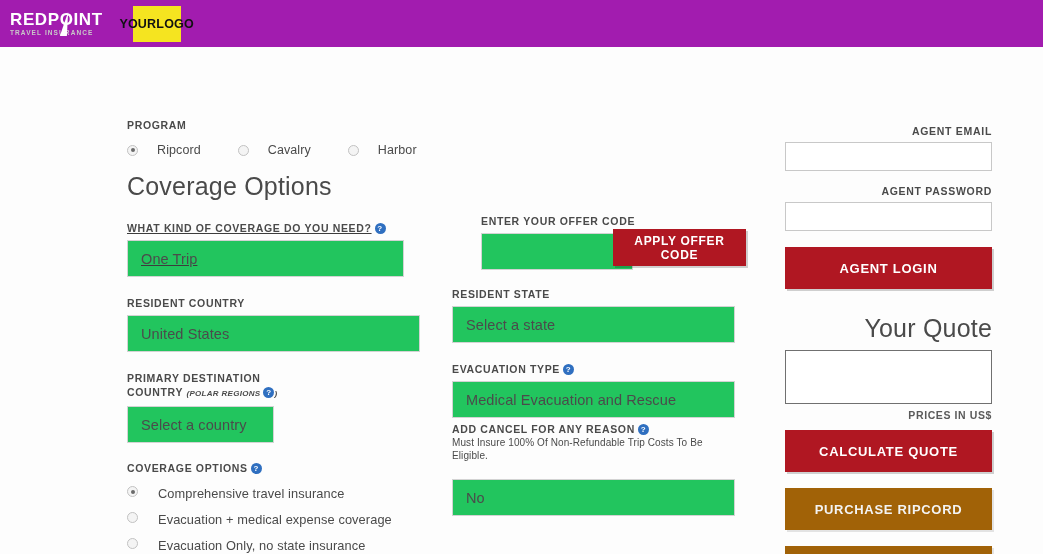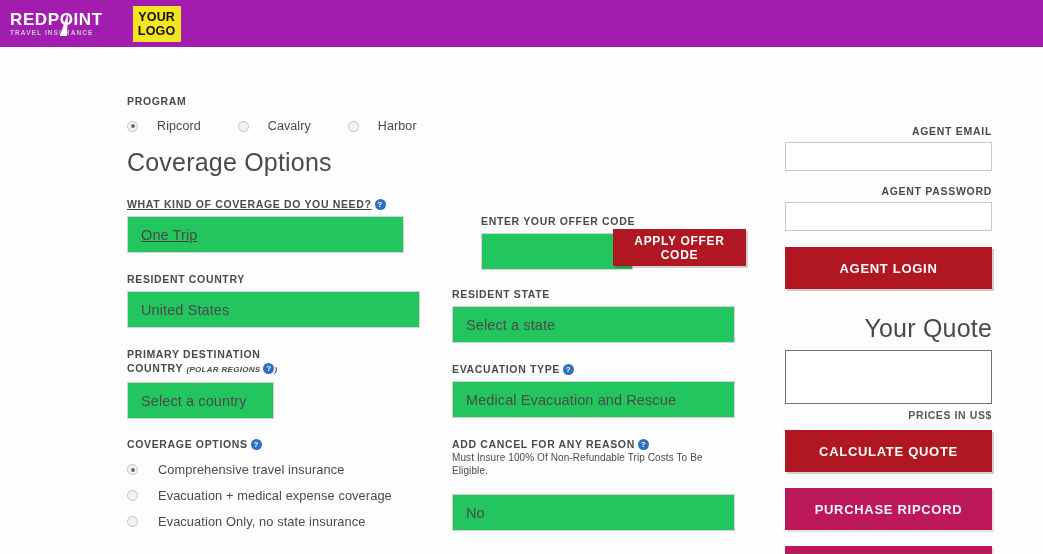--- a/index.html
+++ b/index.html
@@ -57,38 +57,38 @@
     border-right: 3px solid transparent;
     border-bottom: 24px solid #ffffff;
     transform: skewX(-10deg);
   }
   .logo-box {
     width: 48px;
     height: 36px;
     background: #f5e420;
     margin-left: 24px;
     display: flex;
-    flex-direction: column;
+    flex-direction: row;
     align-items: center;
     justify-content: center;
     line-height: 14px;
   }
   .logo-box span {
     color: #111111;
     font-size: 12.5px;
     font-weight: bold;
     letter-spacing: 0.2px;
   }
 
   
   .page {
     position: relative;
     padding-top: 14px;
   }
-  .col-left  { position: absolute; left: 127px; top: 47px; width: 310px; }
+  .col-left  { position: absolute; left: 127px; top: 71px; width: 310px; }
   .col-mid   { position: absolute; left: 452px; top: 61px; width: 300px; }
   .col-right { position: absolute; left: 785px; top: 78px; width: 207px; }
 
   
   .flabel {
     font-size: 10.5px;
     font-weight: bold;
     letter-spacing: 0.65px;
     color: #4a4a4a;
     text-transform: uppercase;
@@ -154,21 +154,21 @@
   .field.country{ width: 147px; }
   .field.offer  { width: 152px; }
 
   
   .radio-row {
     display: flex;
     align-items: center;
     margin-top: 11px;
   }
   .radio-inline { display: flex; align-items: center; margin-right: 37px; }
-  .radio-stack  { display: flex; align-items: center; margin-top: 11px; }
+  .radio-stack  { display: flex; margin-top: 11px; }
   .radio {
     width: 11px;
     height: 11px;
     border-radius: 50%;
     border: 1px solid #c2c2c2;
     background: #f4f4f4;
     position: relative;
     flex: none;
   }
   .radio.on::after {
@@ -209,21 +209,21 @@
     top: 121px;
   }
   .btn-block {
     width: 207px;
     height: 42px;
     display: block;
     margin-top: 16px;
     font-size: 13px;
   }
   .btn.disabled {
-    background: #be185d;
+    background: #a16207;
     color: #f3f3f3;
     cursor: default;
     box-shadow: 2px 2px 0 rgba(0,0,0,0.10);
   }
 
   
   .r-label {
     font-size: 10.5px;
     font-weight: bold;
     letter-spacing: 0.7px;
@@ -362,21 +362,21 @@
       </div>
     </div>
 
     <div style="position:relative; top:142px;">
       <span class="flabel"><span>EVACUATION TYPE</span><span class="help">?</span></span>
       <div class="field wide">
         <span>Medical Evacuation and Rescue</span>
       </div>
     </div>
 
-    <div style="position:relative; top:161px;">
+    <div style="position:relative; top:146px;">
       <span class="flabel"><span>ADD CANCEL FOR ANY REASON</span><span class="help">?</span></span>
       <div class="subnote">Must Insure 100% Of Non-Refundable Trip Costs To Be Eligible.</div>
       <div class="field wide" style="margin-top:17px;">
         <span>No</span>
       </div>
     </div>
   </div>
 
   <div class="col-right">
 

